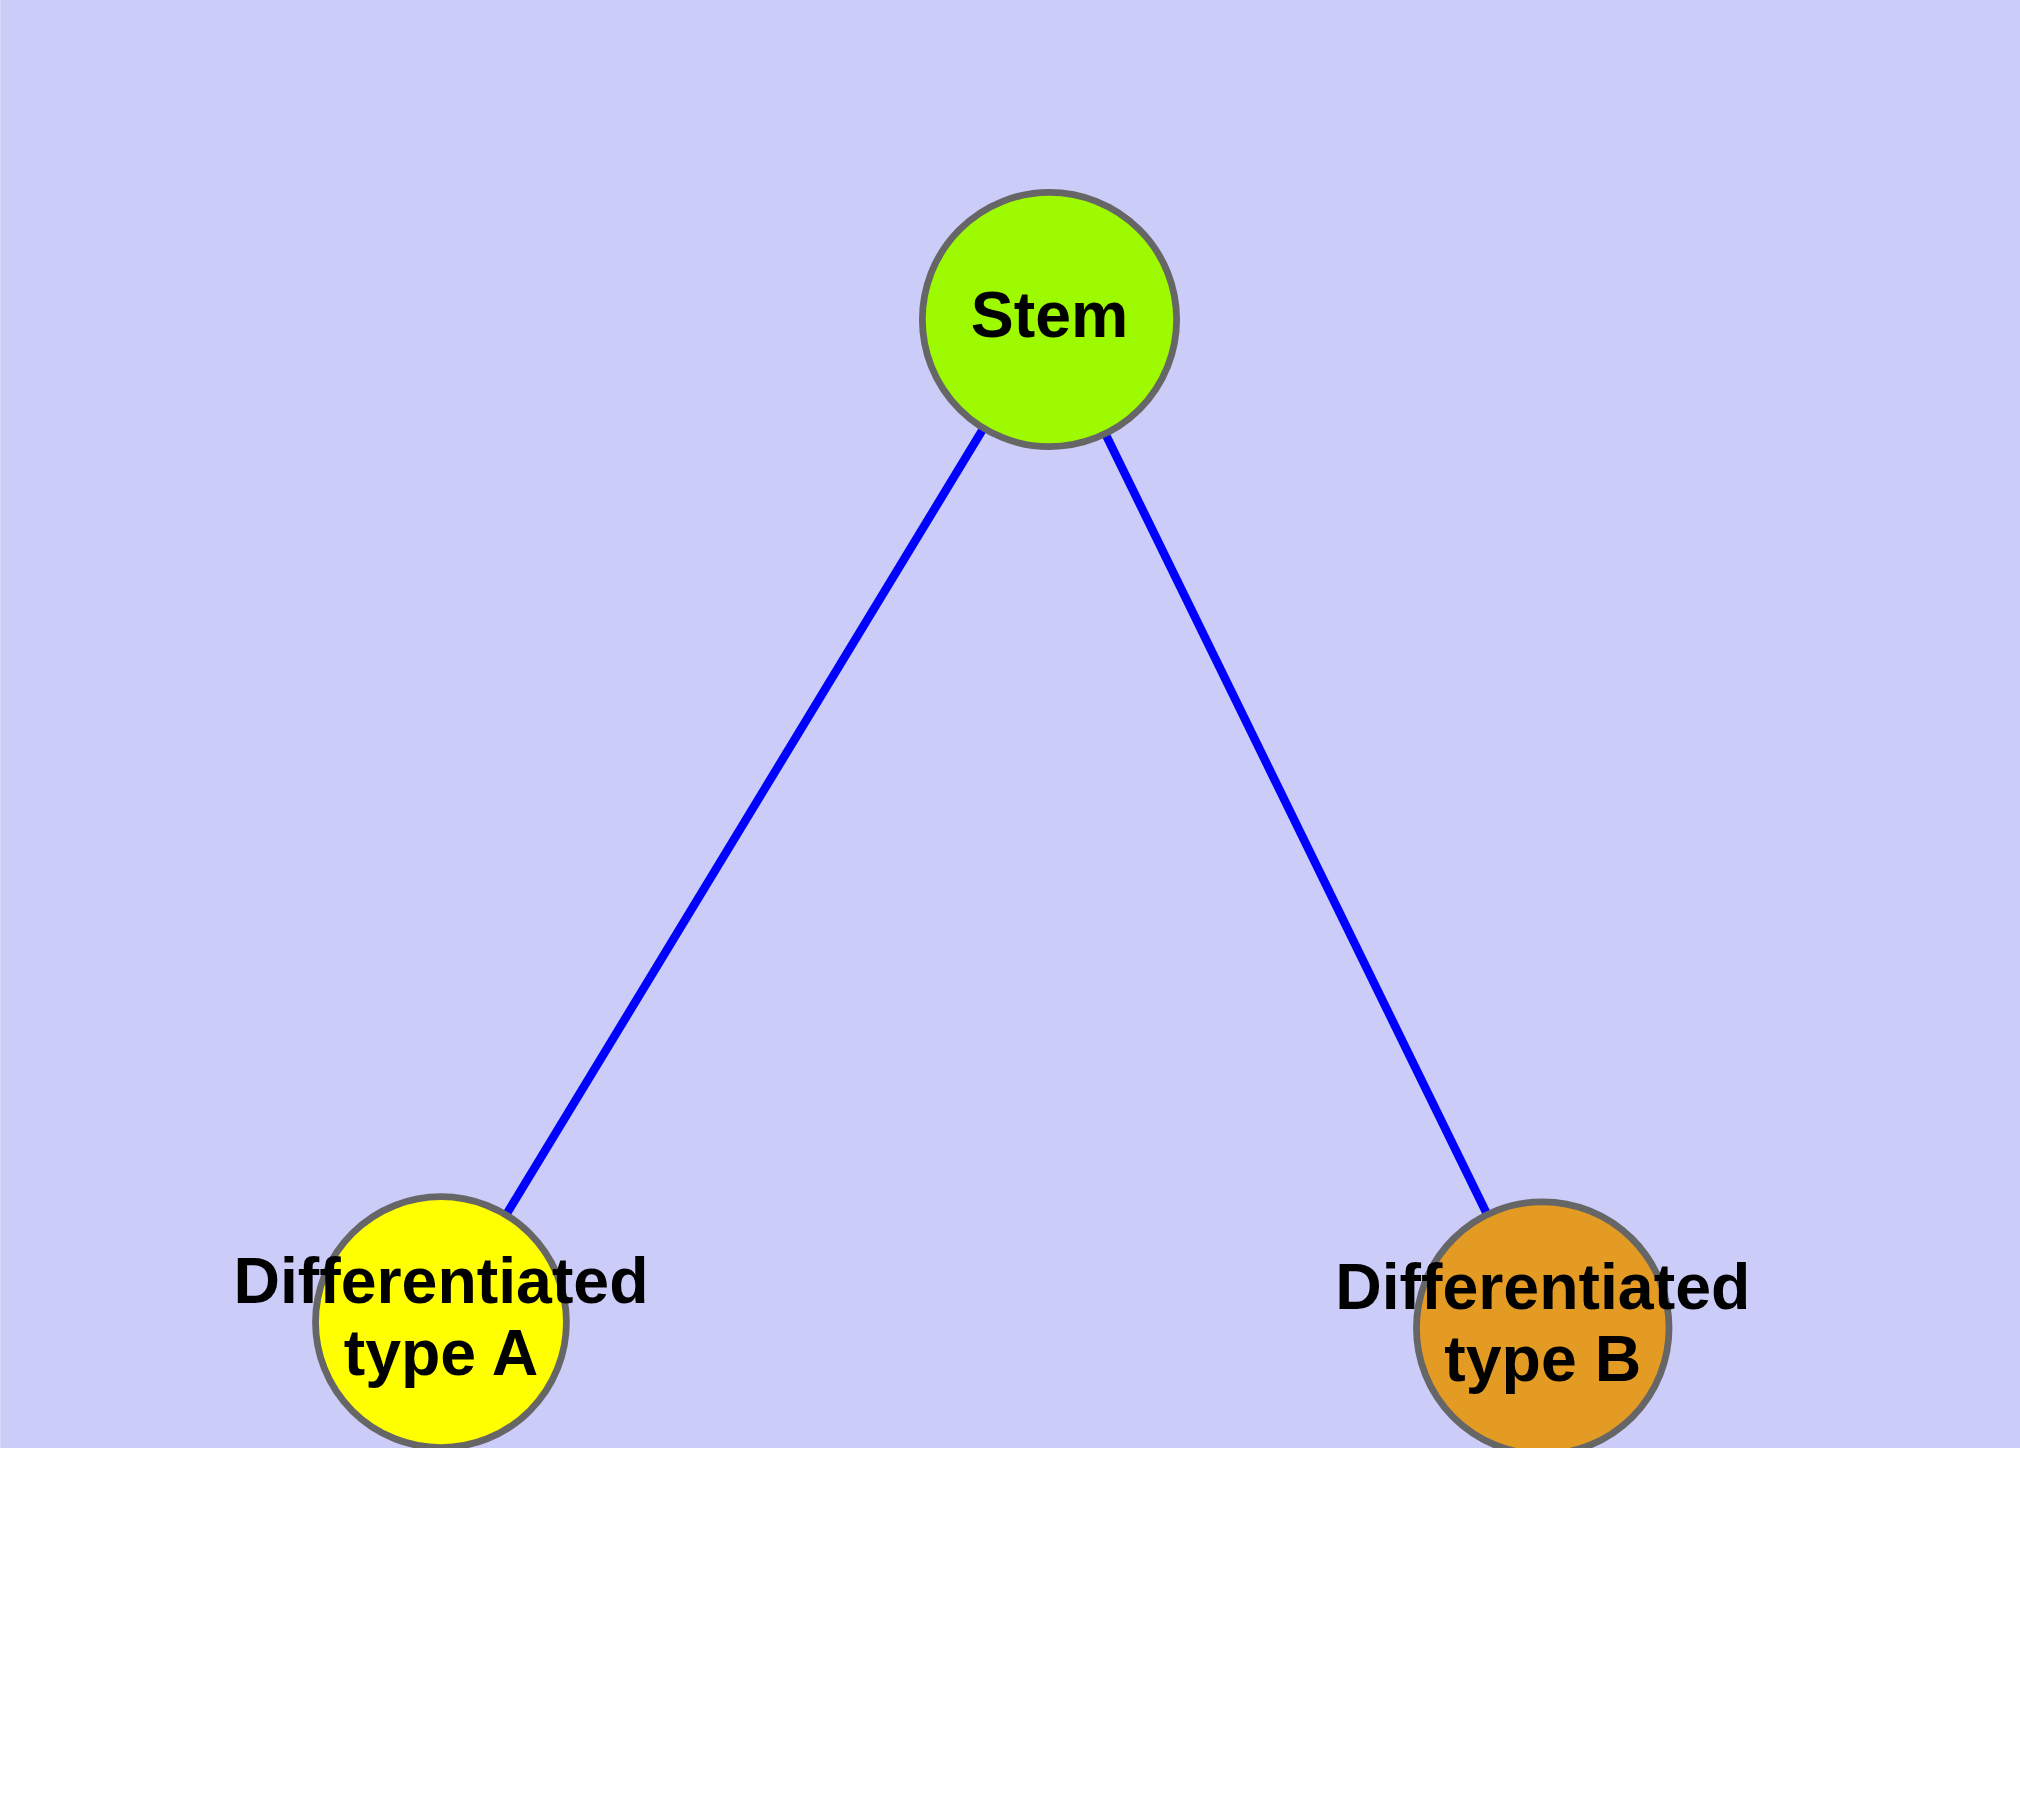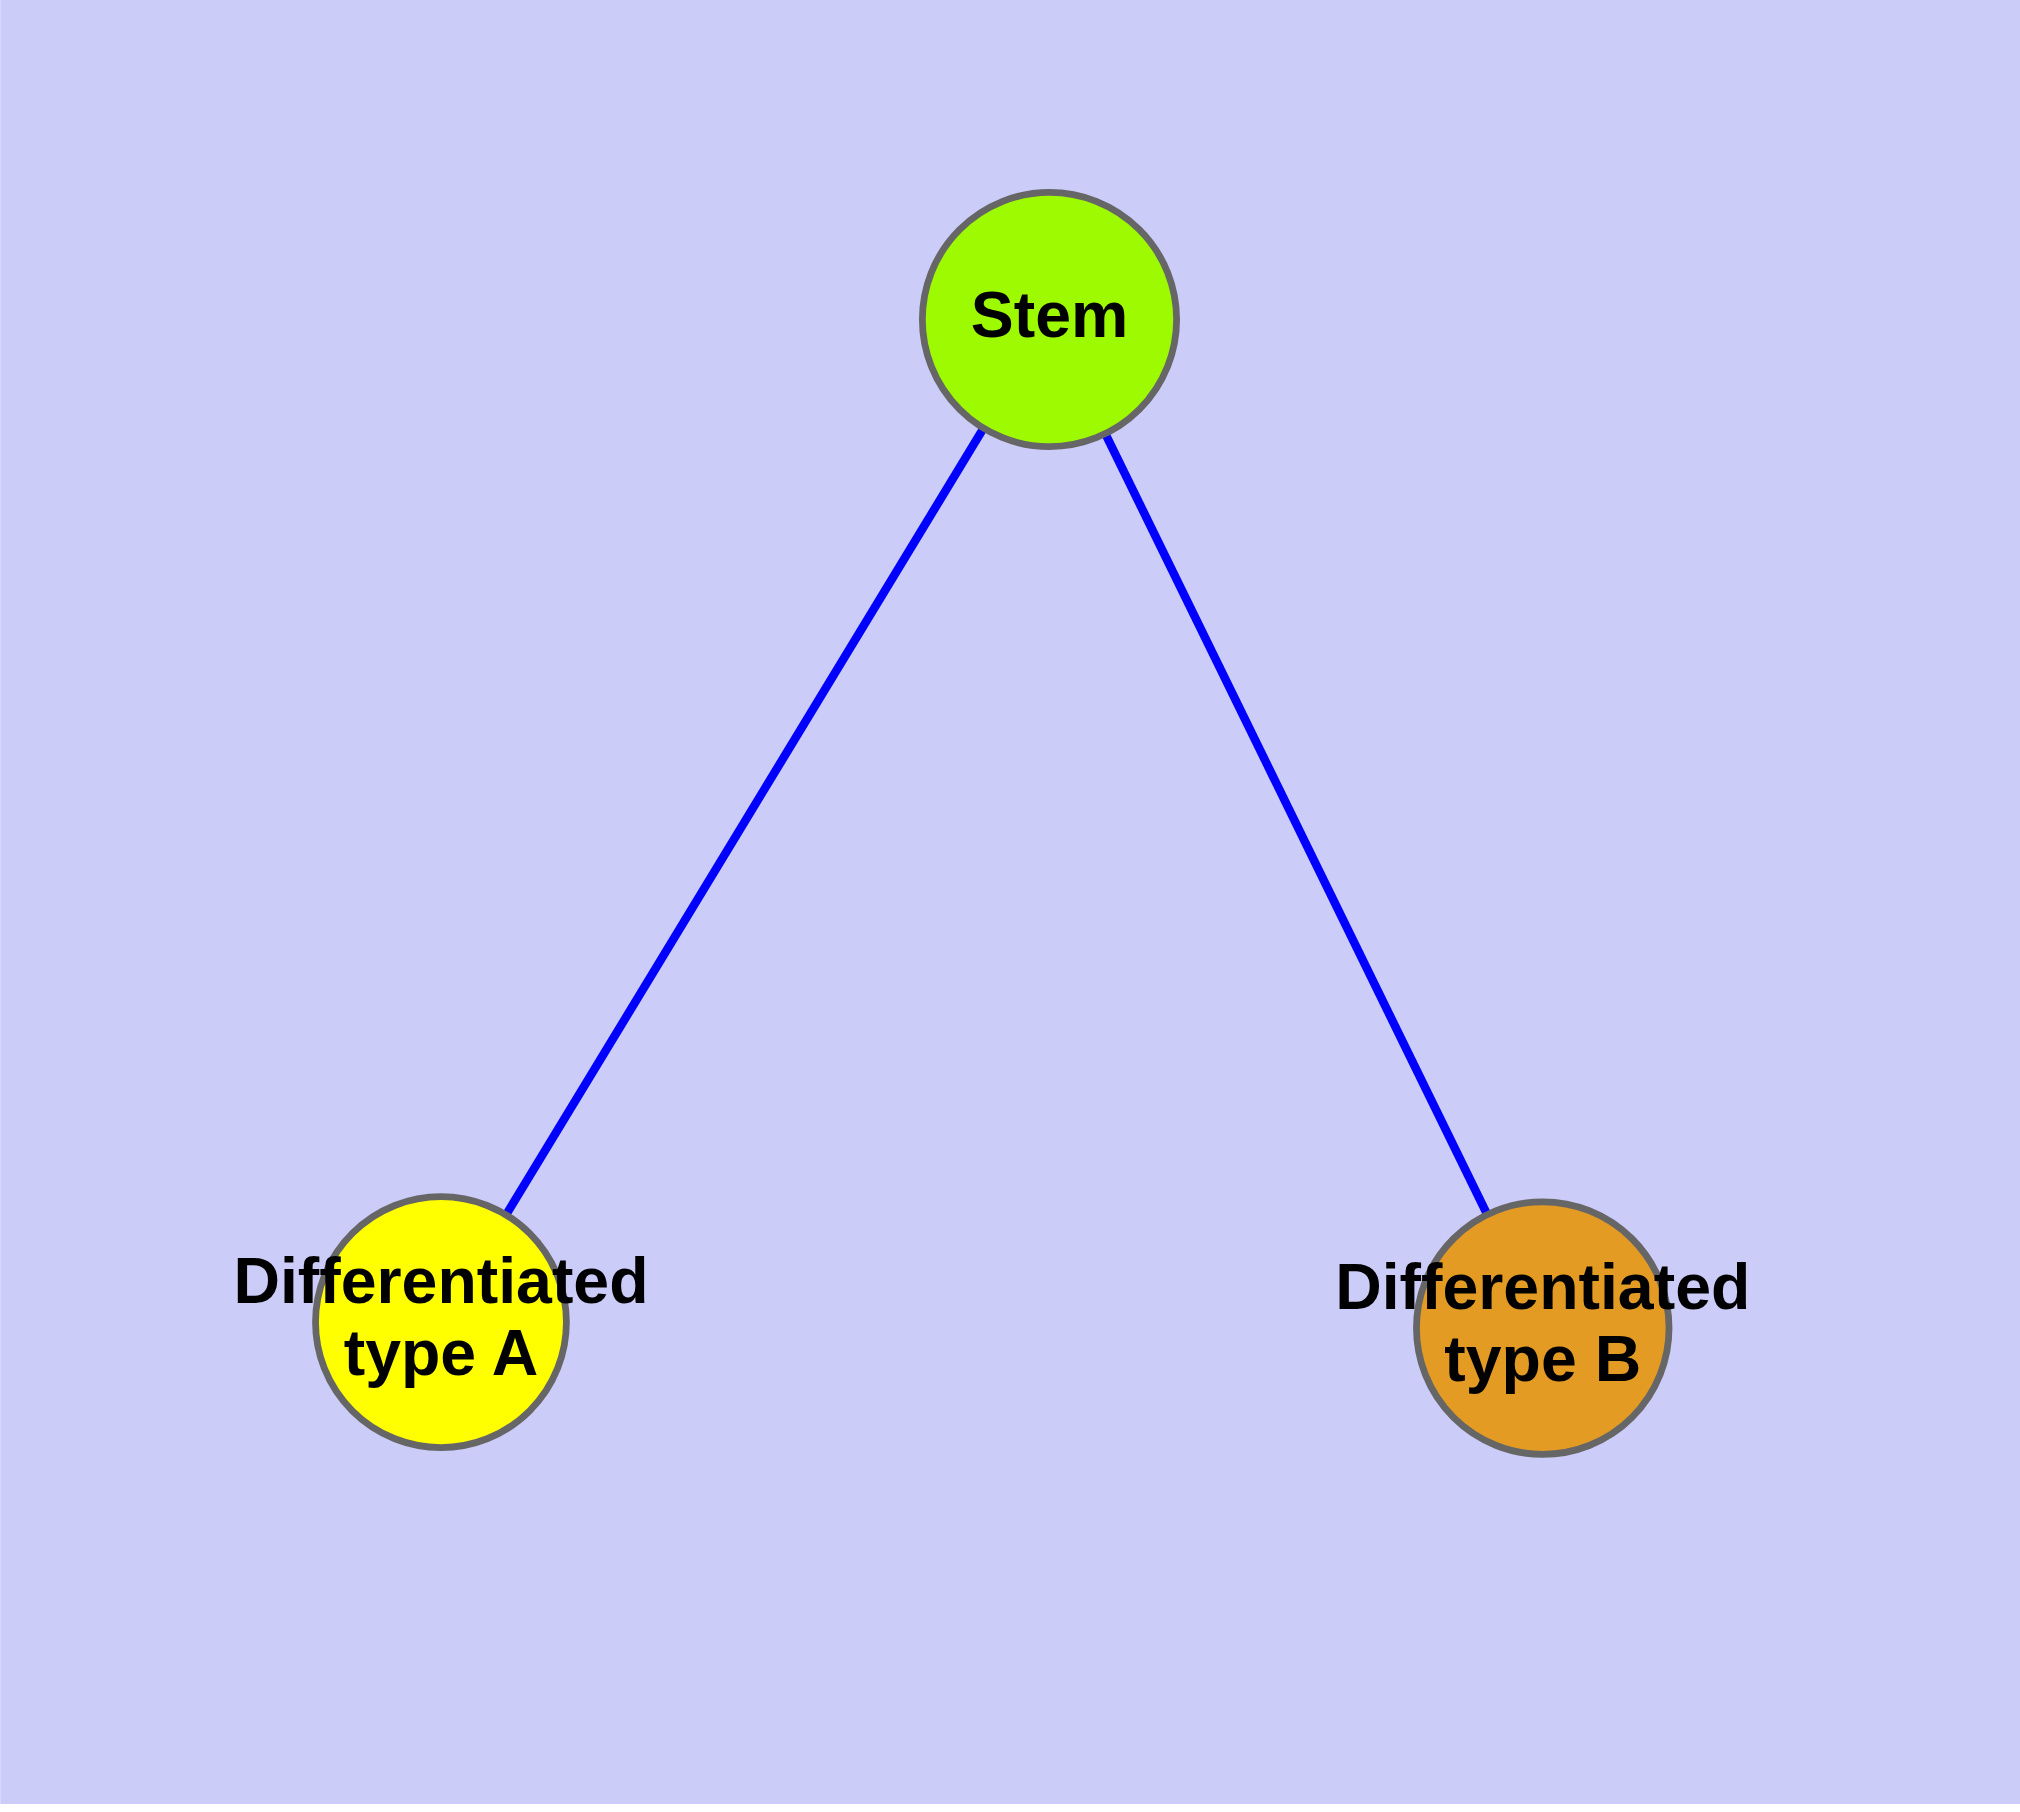--- a/index.html
+++ b/index.html
@@ -3,21 +3,21 @@
 <meta charset="utf-8">
 <style>
   html, body {
     margin: 0;
     padding: 0;
     background: #ffffff;
   }
   #canvas {
     position: relative;
     width: 2021px;
-    height: 1804px;
+    height: 1448px;
     overflow: hidden;
     font-family: "Liberation Sans", sans-serif;
   }
   #graph-svg {
     position: absolute;
     left: 0;
     top: 0;
     width: 2021px;
     height: 1812px;
     display: block;

